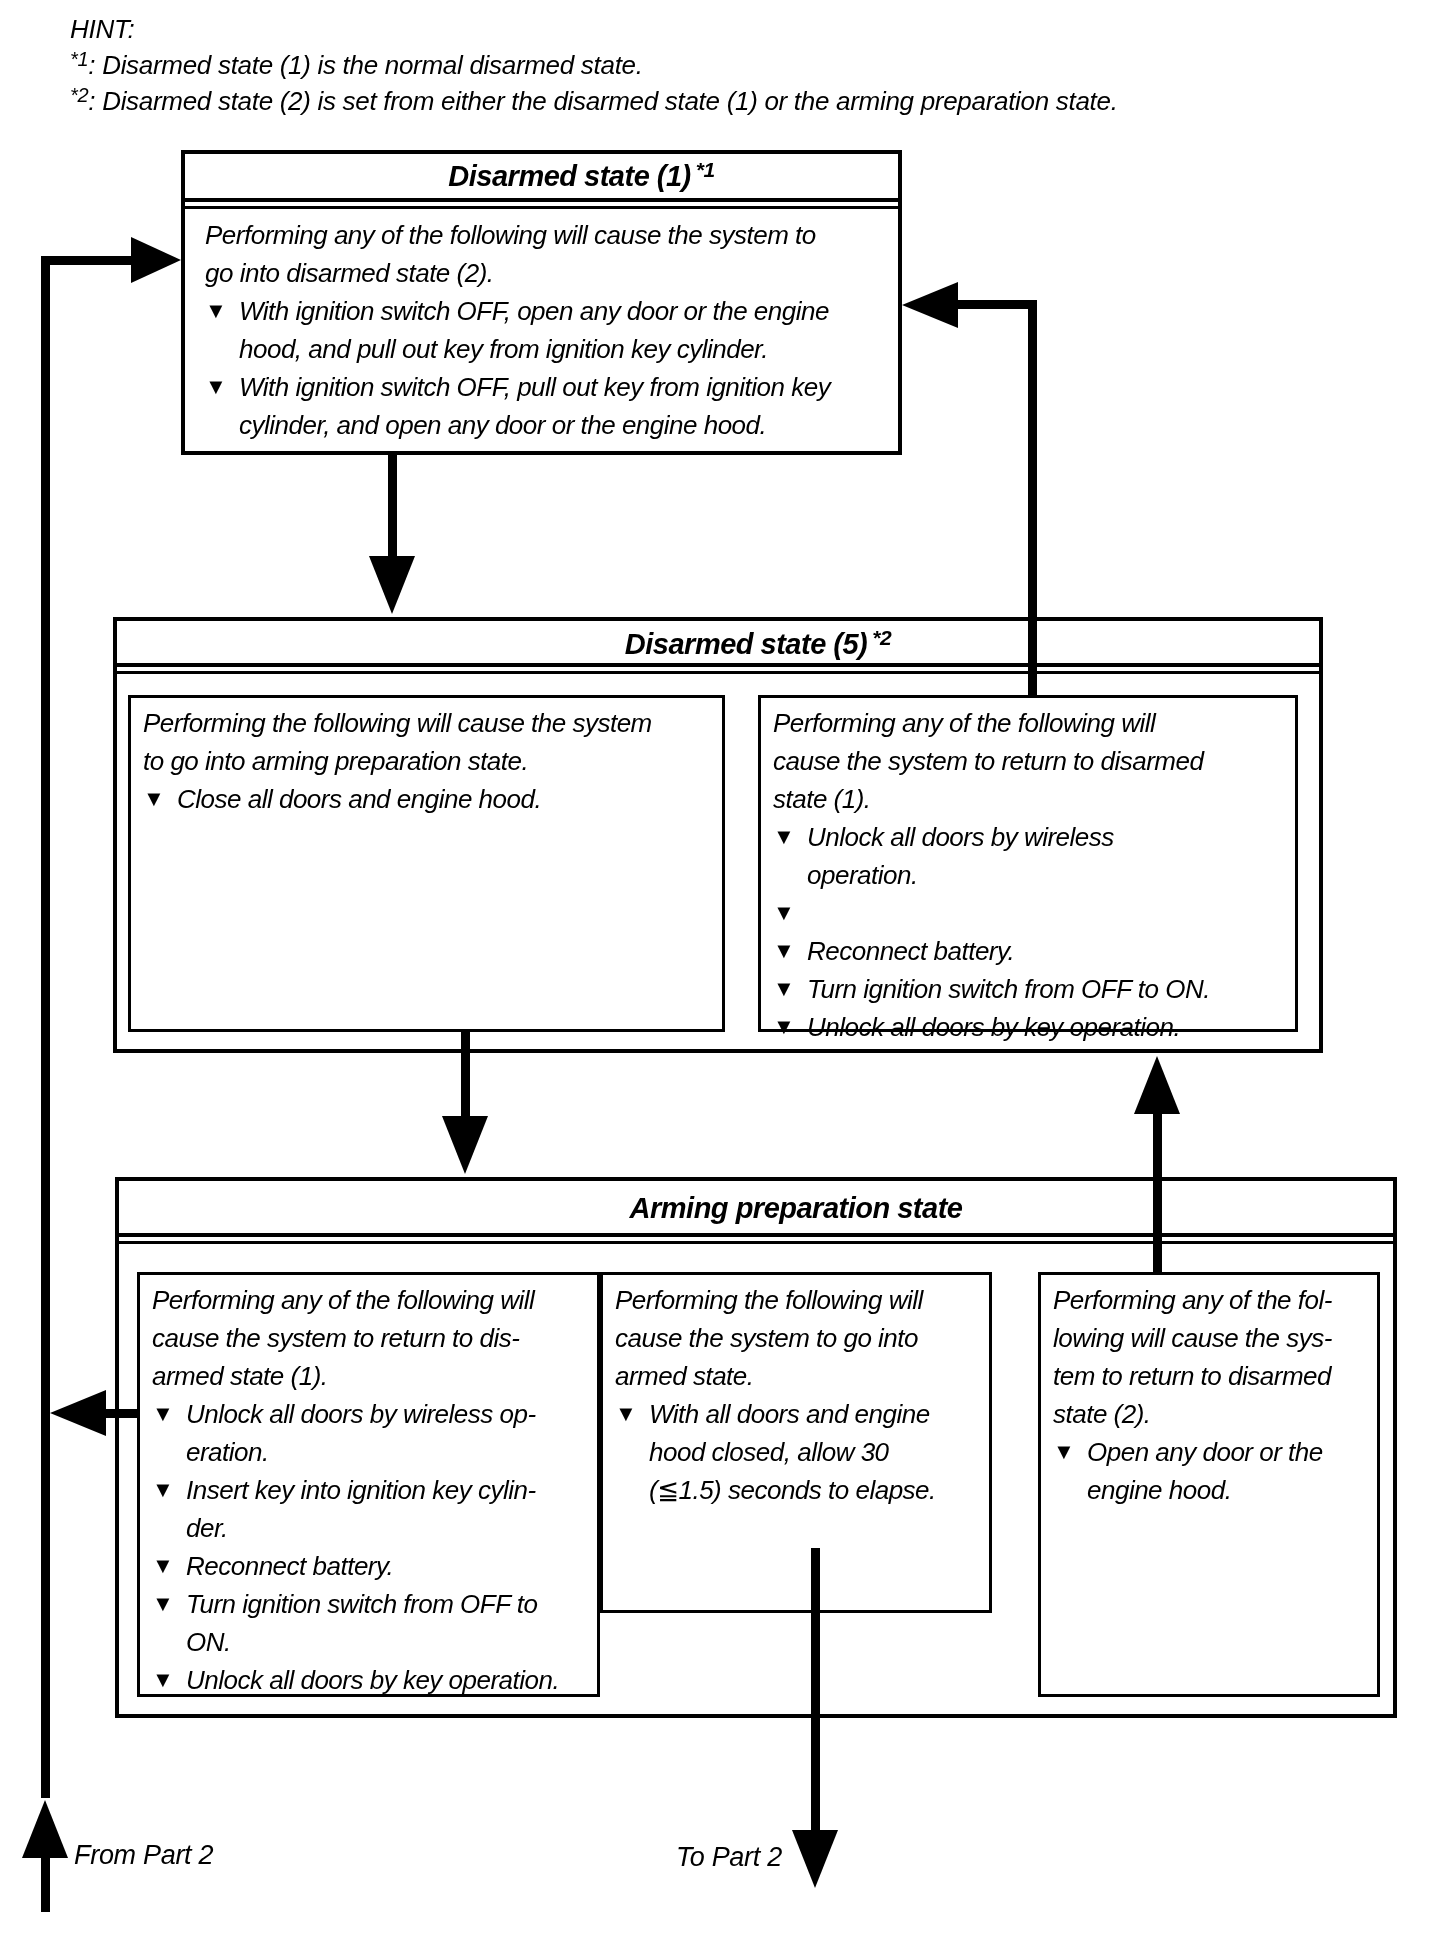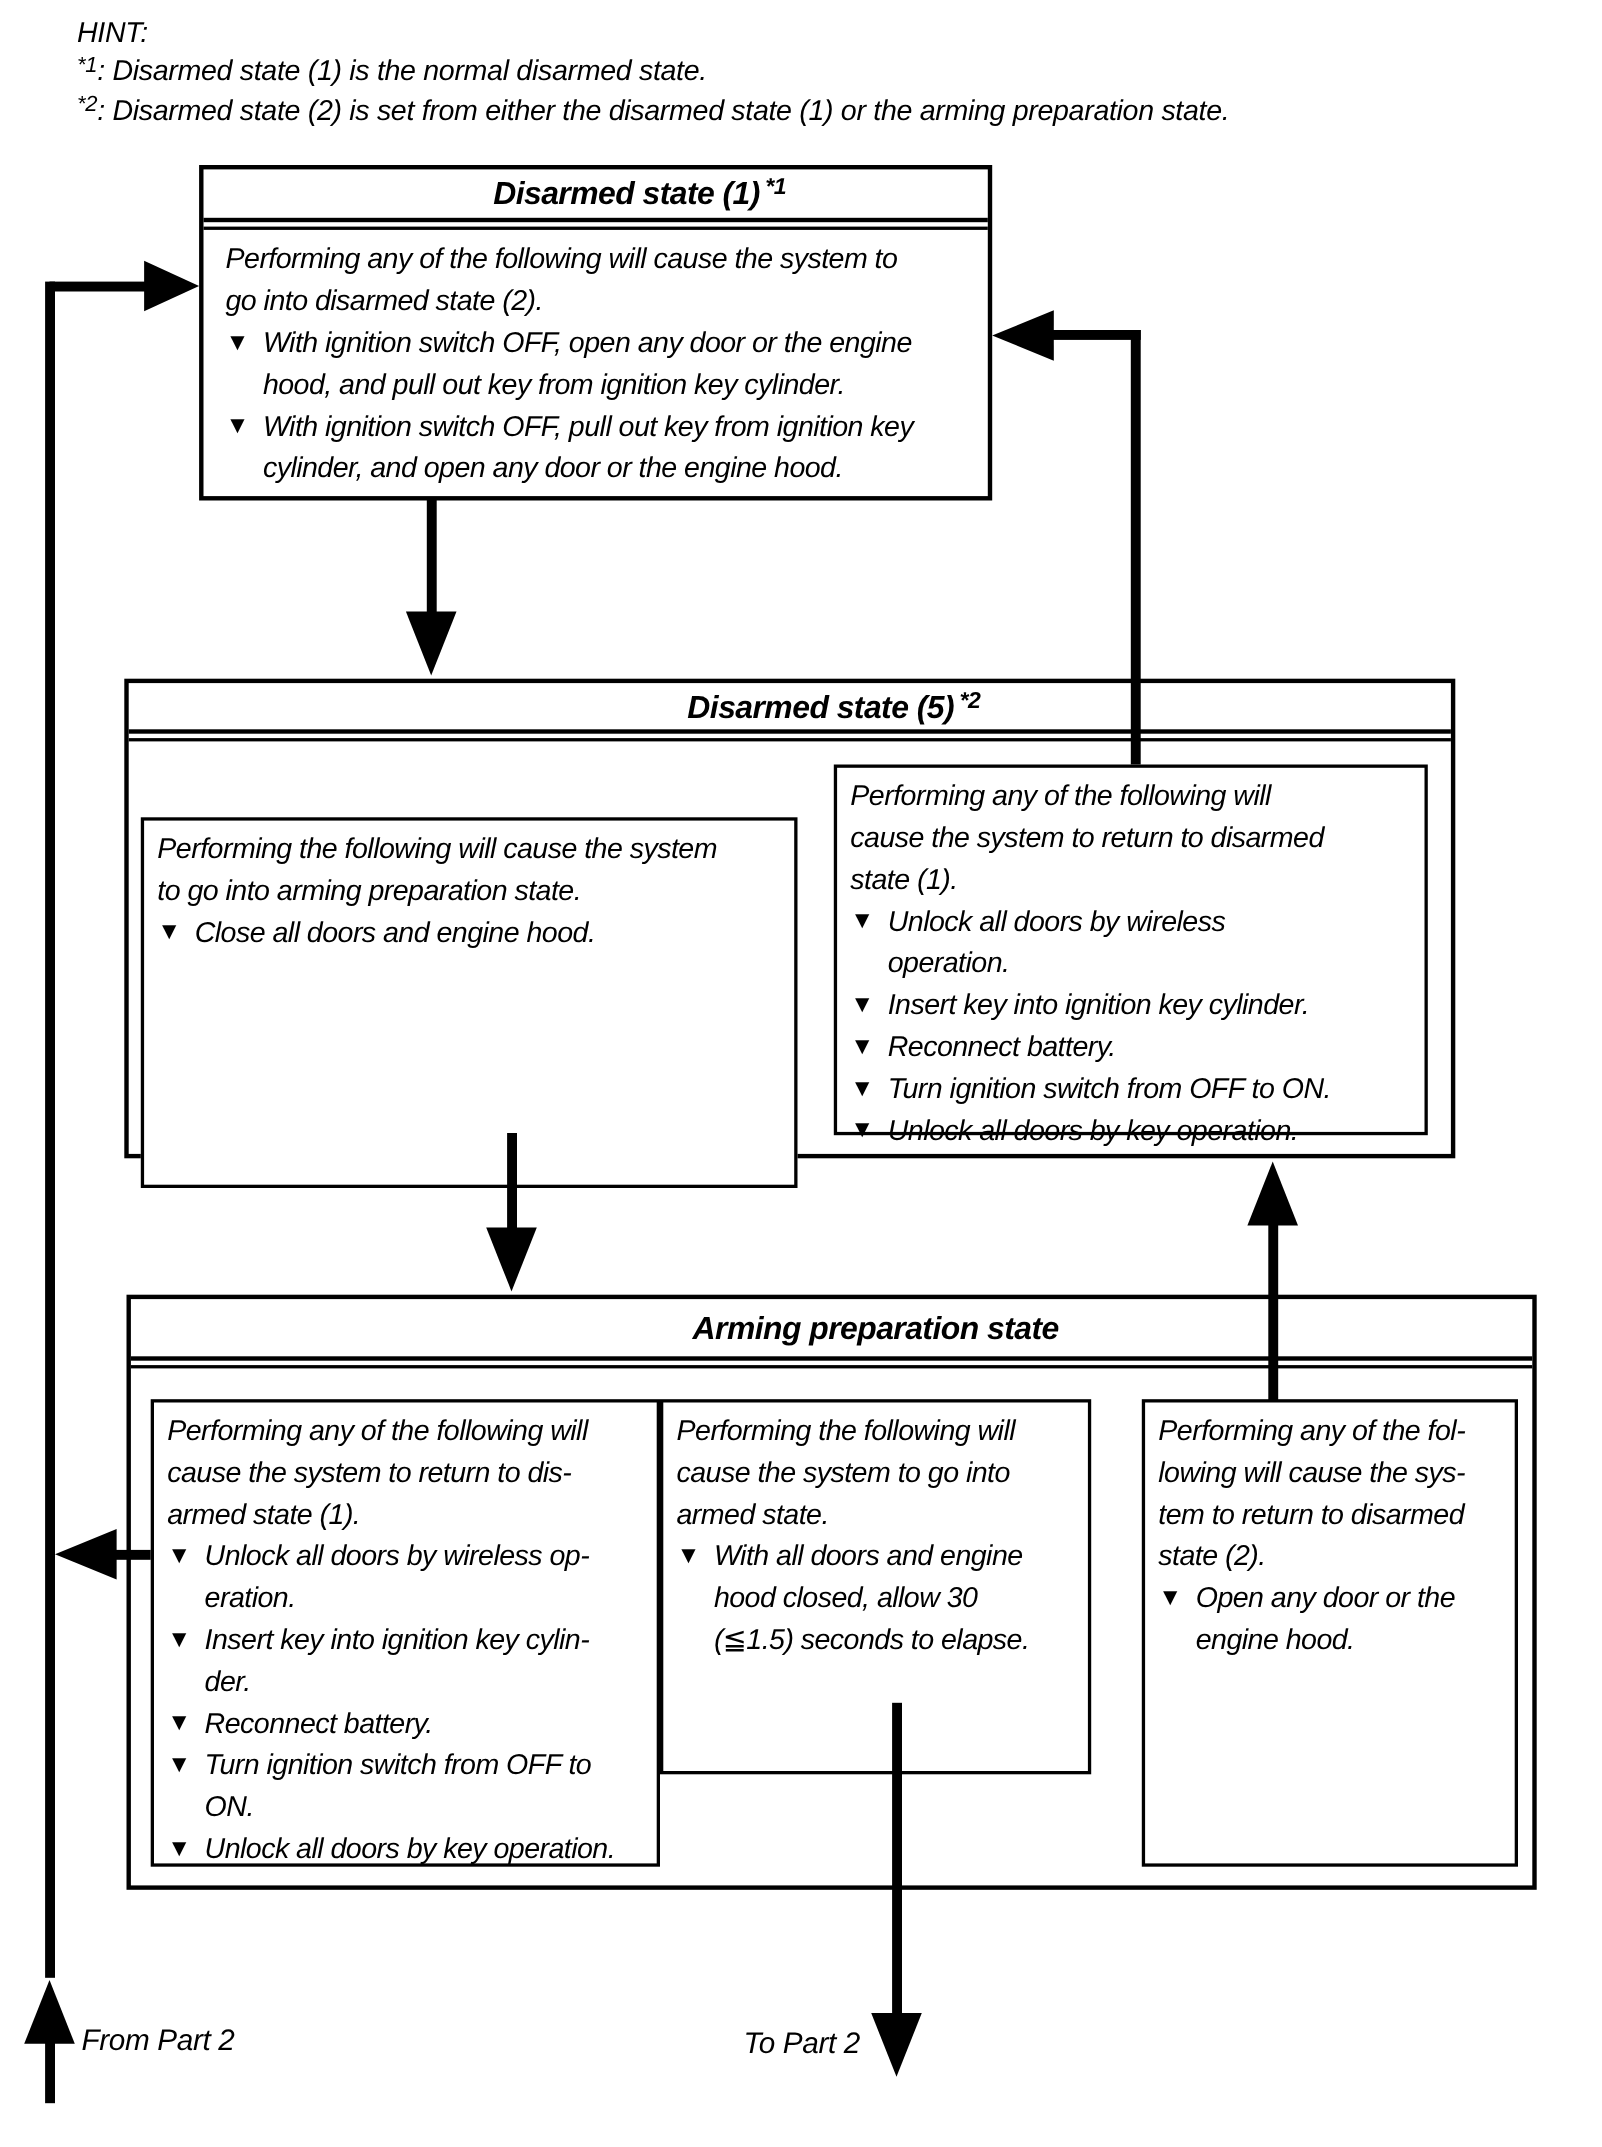--- a/index.html
+++ b/index.html
@@ -66,41 +66,40 @@
     </div>
   </div>
 
   <div class="box" style="left:113px;top:617px;width:1210px;height:436px;"></div>
   <div class="boxtitle" style="left:113px;top:626px;width:1210px;">
     <span>Disarmed state (5)</span><sup>*2</sup>
   </div>
   <div class="rule" style="left:117px;top:663px;width:1202px;height:4px;"></div>
   <div class="rule" style="left:117px;top:671px;width:1202px;height:3px;"></div>
 
-  <div class="inner body" style="left:128px;top:695px;width:597px;height:337px;margin-top:48px;">
+  <div class="inner body" style="left:128px;top:695px;width:597px;height:337px;">
     <div class="intro">Performing the following will cause the system
 to go into arming preparation state.</div>
     <div class="item">
       <span class="bullet">▼</span>
       <span class="itext">Close all doors and engine hood.</span>
     </div>
   </div>
 
   <div class="inner body" style="left:758px;top:695px;width:540px;height:337px;">
     <div class="intro">Performing any of the following will
 cause the system to return to disarmed
 state (1).</div>
     <div class="item">
       <span class="bullet">▼</span>
       <span class="itext">Unlock all doors by wireless
 operation.</span>
     </div>
     <div class="item">
       <span class="bullet">▼</span>
-      <span class="itext">Insert key into ignition key cylinder.</span>
     </div>
     <div class="item">
       <span class="bullet">▼</span>
       <span class="itext">Reconnect battery.</span>
     </div>
     <div class="item">
       <span class="bullet">▼</span>
       <span class="itext">Turn ignition switch from OFF to ON.</span>
     </div>
     <div class="item">

